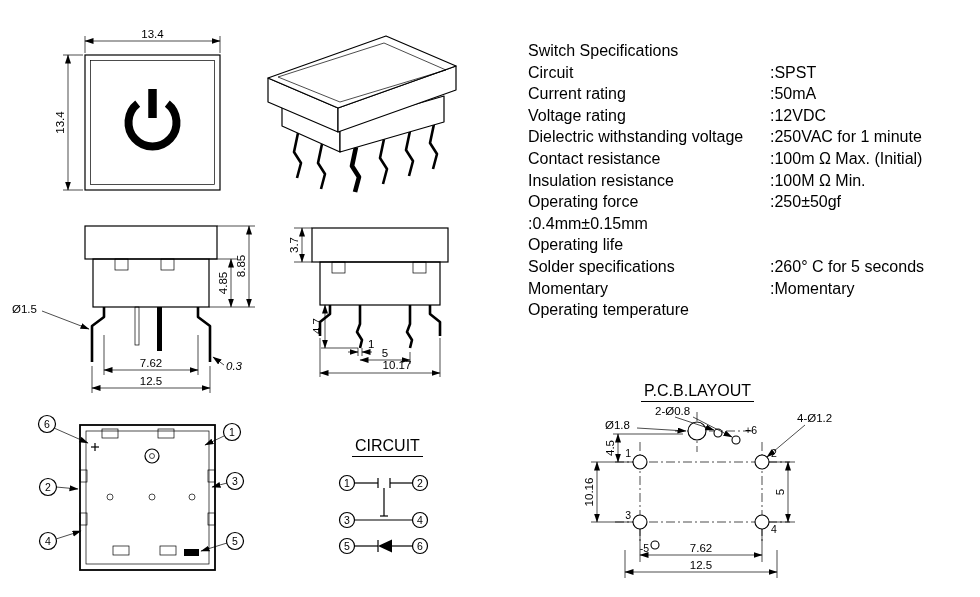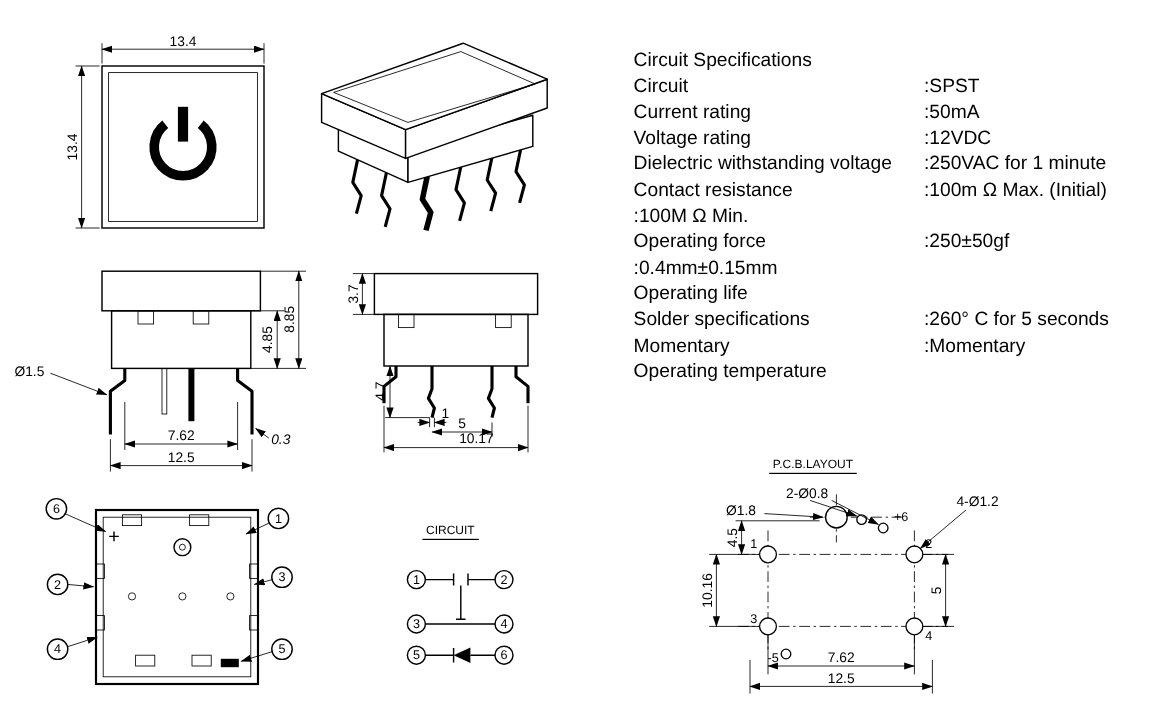--- a/index.html
+++ b/index.html
@@ -3,41 +3,41 @@
 <meta charset="utf-8">
 <style>
   html,body{margin:0;padding:0;background:#fff}
   #page{position:relative;width:980px;height:597px;background:#fff;color:#000;
         font-family:"Liberation Sans",sans-serif;overflow:hidden}
   .abs{position:absolute}
   #specs{left:528px;top:40px;width:445px;font-size:16px;line-height:21.6px}
   .spec-row{display:flex}
   .spec-label{flex:0 0 242px}
   .spec-value{flex:1}
-  .underlined-title{font-size:10px;border-bottom:1.6px solid #000;padding:0 3px 1px 3px;display:inline-block}
+  .underlined-title{font-size:16px;border-bottom:1.6px solid #000;padding:0 3px 1px 3px;display:inline-block}
   svg{overflow:visible}
   svg text{font-family:"Liberation Sans",sans-serif;fill:#000}
   .t11{font-size:11.5px}
   .t10{font-size:10.5px}
   .thin{stroke:#000;stroke-width:0.7;fill:none}
   .med{stroke:#000;stroke-width:1.2;fill:none}
   .bold{stroke:#000;stroke-width:1.8;fill:none}
   .leg{stroke:#000;stroke-width:2.6;fill:none;stroke-linejoin:round}
   .face{fill:#fff;stroke:#000;stroke-width:1.2;stroke-linejoin:round}
   .axis{stroke:#000;stroke-width:0.7;fill:none;stroke-dasharray:9 3 2 3}
   .hole{fill:#fff;stroke:#000;stroke-width:1.1}
   .ital{font-style:italic}
 </style>
 </head>
 <body>
 
 <div id="page">
 
   <div id="specs" class="abs">
-    <div>Circuit Specifications</div>
+    <div>Switch Specifications</div>
     <div class="spec-row">
       <span class="spec-label">Circuit</span>
       <span class="spec-value">:SPST</span>
     </div>
     <div class="spec-row">
       <span class="spec-label">Current rating</span>
       <span class="spec-value">:50mA</span>
     </div>
     <div class="spec-row">
       <span class="spec-label">Voltage rating</span>
@@ -45,20 +45,21 @@
     </div>
     <div class="spec-row">
       <span class="spec-label">Dielectric withstanding voltage</span>
       <span class="spec-value">:250VAC for 1 minute</span>
     </div>
     <div class="spec-row">
       <span class="spec-label">Contact resistance</span>
       <span class="spec-value">:100m Ω Max. (Initial)</span>
     </div>
     <div class="spec-row">
+      <span class="spec-label">Insulation resistance</span>
       <span class="spec-value">:100M Ω Min.</span>
     </div>
     <div class="spec-row">
       <span class="spec-label">Operating force</span>
       <span class="spec-value">:250±50gf</span>
     </div>
     <div class="spec-row">
       <span class="spec-value">:0.4mm±0.15mm</span>
     </div>
     <div class="spec-row">

